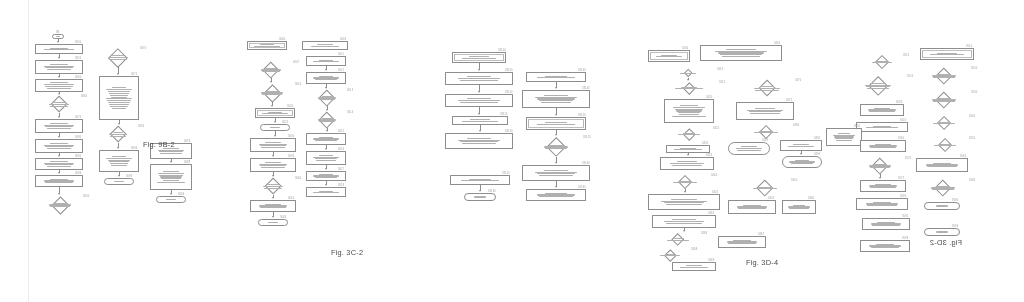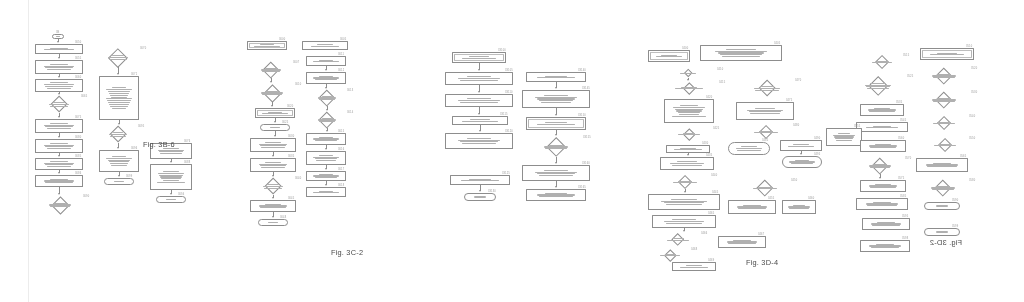--- a/index.html
+++ b/index.html
@@ -222,21 +222,21 @@
         </div>
         <div class="num" style="left: 184px; top: 160.6px;">3088</div>
         <div class="conn v" style="left: 171px; top: 190px; height: 4px;"></div>
         <div class="arrow" style="left: 169.5px; top: 193.4px;"></div>
         <div class="node term" style="left: 156px; top: 196px; width: 30px; height: 7px;">
           <div class="txt">
             <div class="ln" style="width: 10.8px;"></div>
           </div>
         </div>
         <div class="num" style="left: 178px; top: 192.6px;">3094</div>
-        <div class="cap" style="left: 143px; top: 140px;">Fig. 3B-6</div>
+        <div class="cap" style="left: 143px; top: 140px;">Fig. 9B-2</div>
       </div>
       <div class="figure" style="left: 0px; top: 0px;">
         <div class="node proc dbl" style="left: 247px; top: 41px; width: 40px; height: 9px;">
           <div class="txt">
             <div class="ln" style="width: 14.4px;"></div>
             <div class="ln" style="width: 25.056px;"></div>
           </div>
         </div>
         <div class="num" style="left: 279px; top: 37.6px;">3000</div>
         <div class="node proc" style="left: 302px; top: 41px; width: 46px; height: 9px;">

